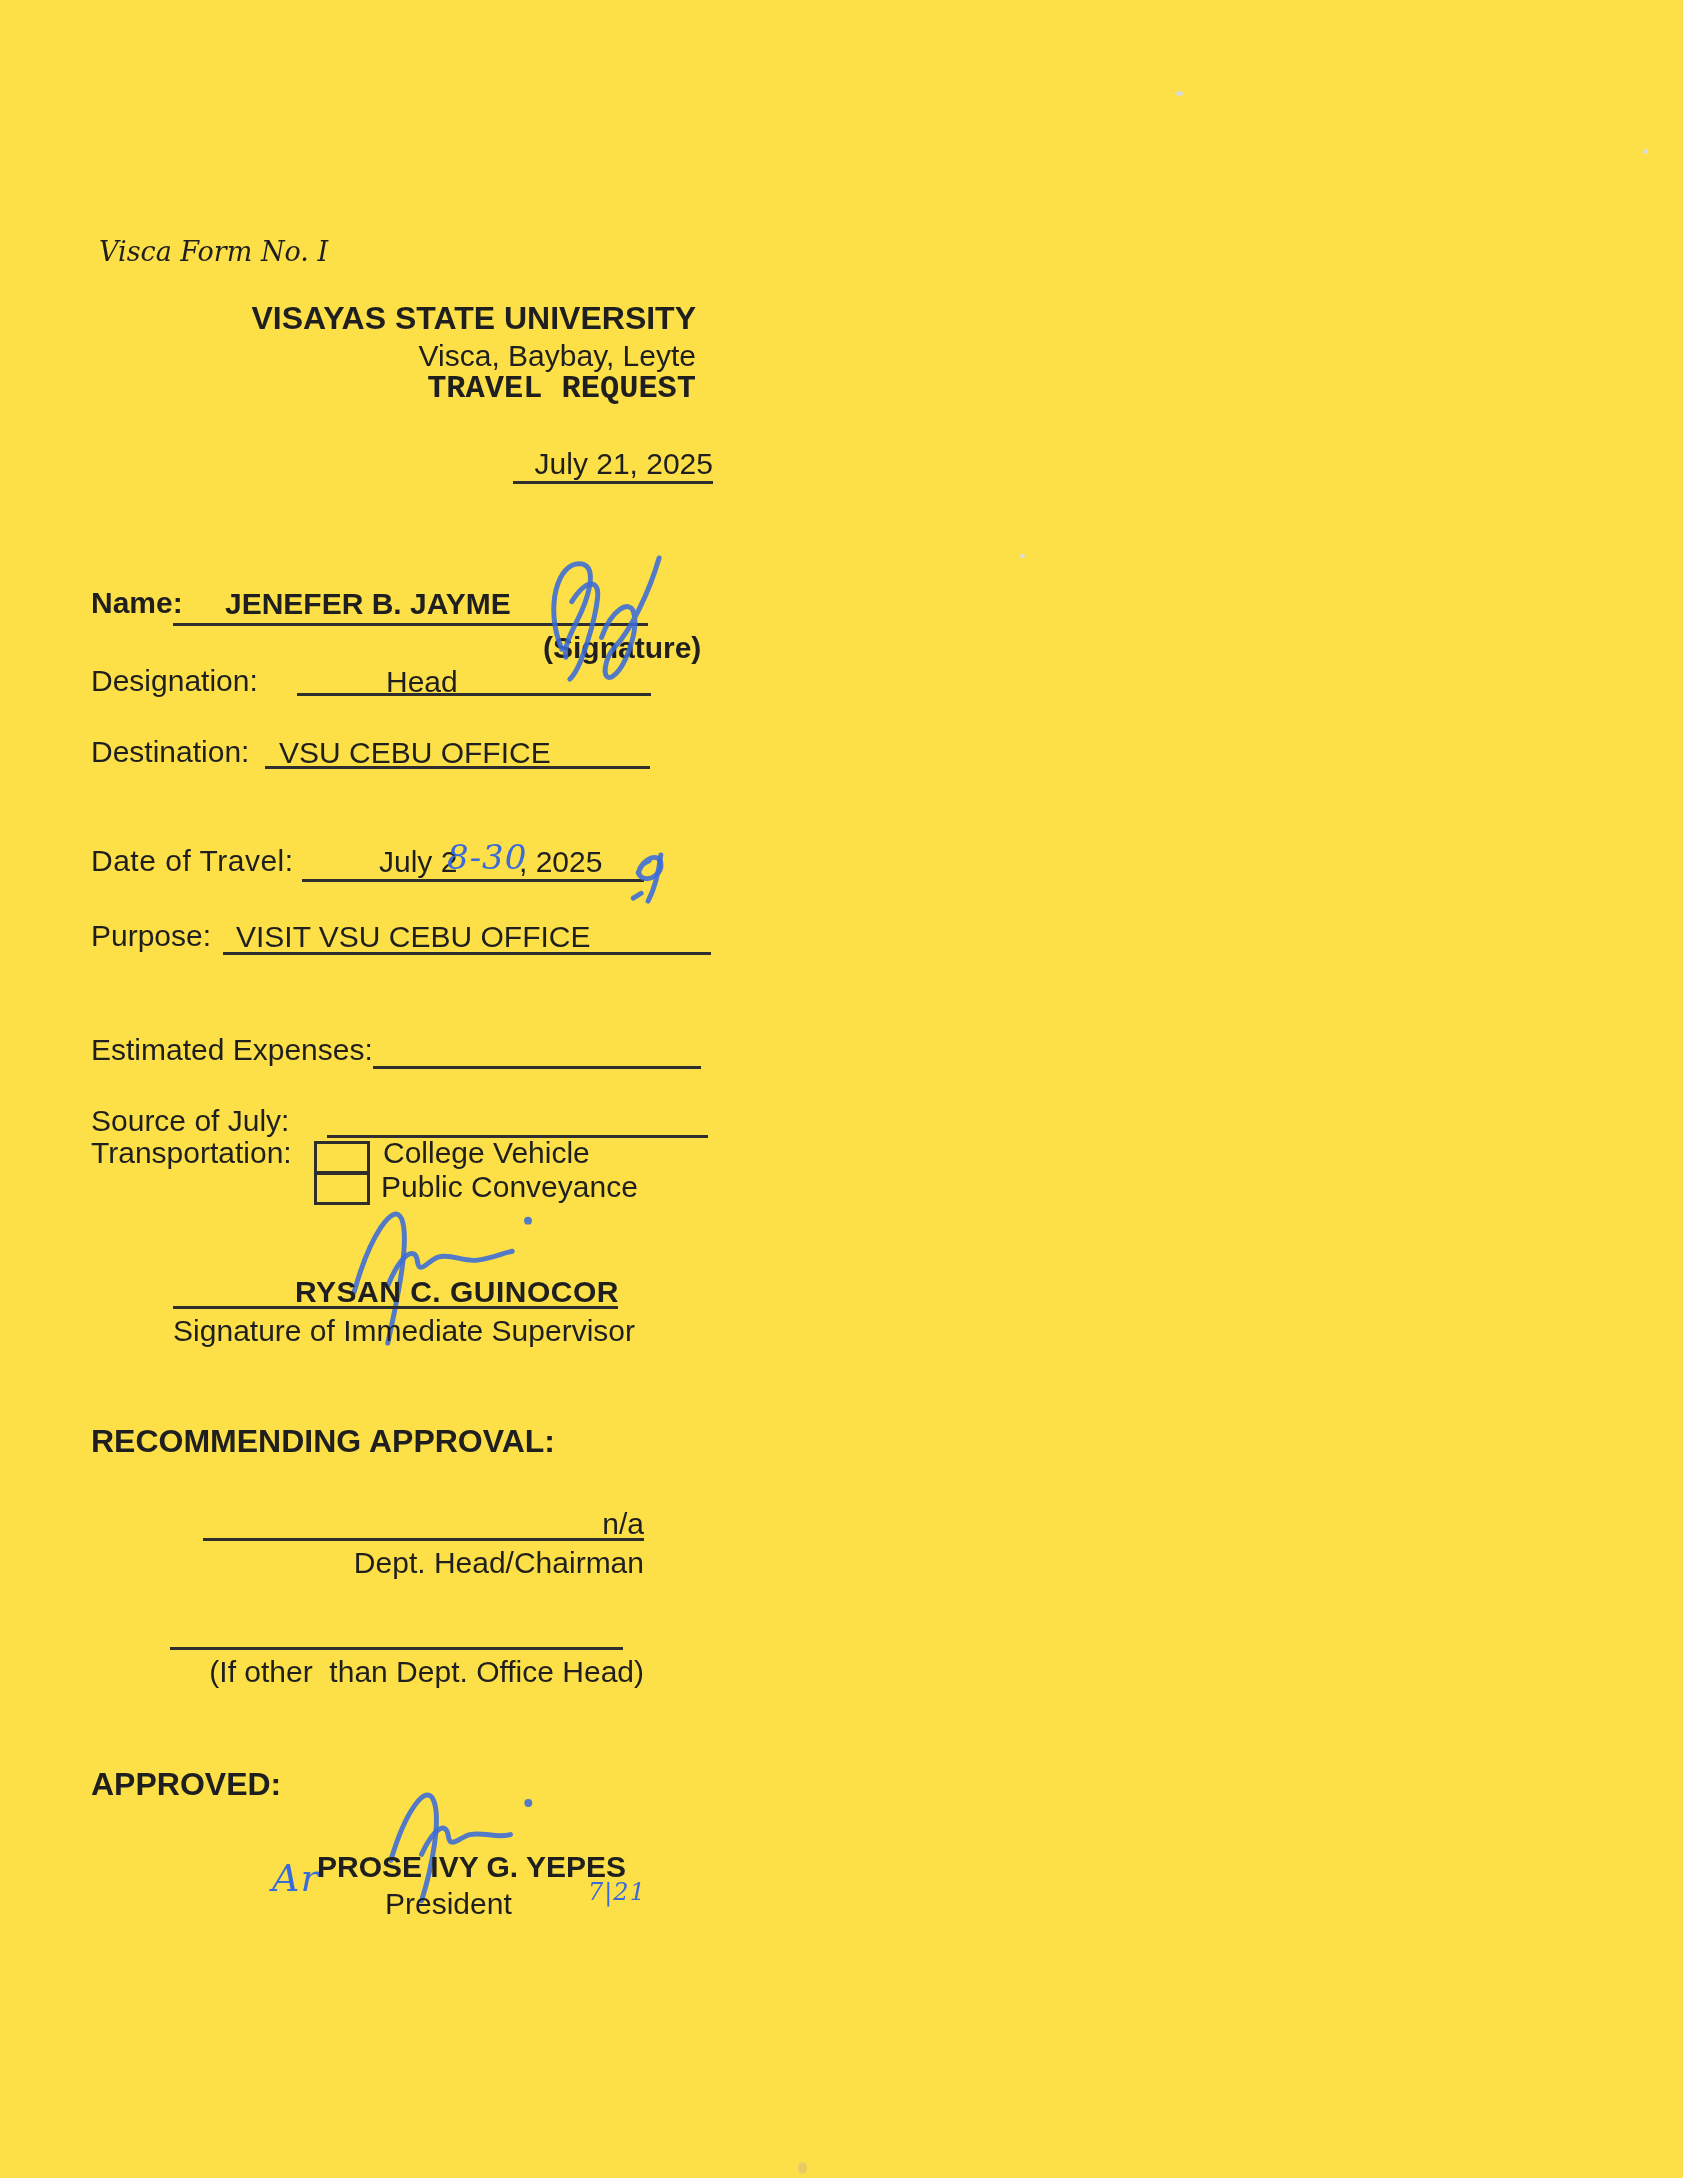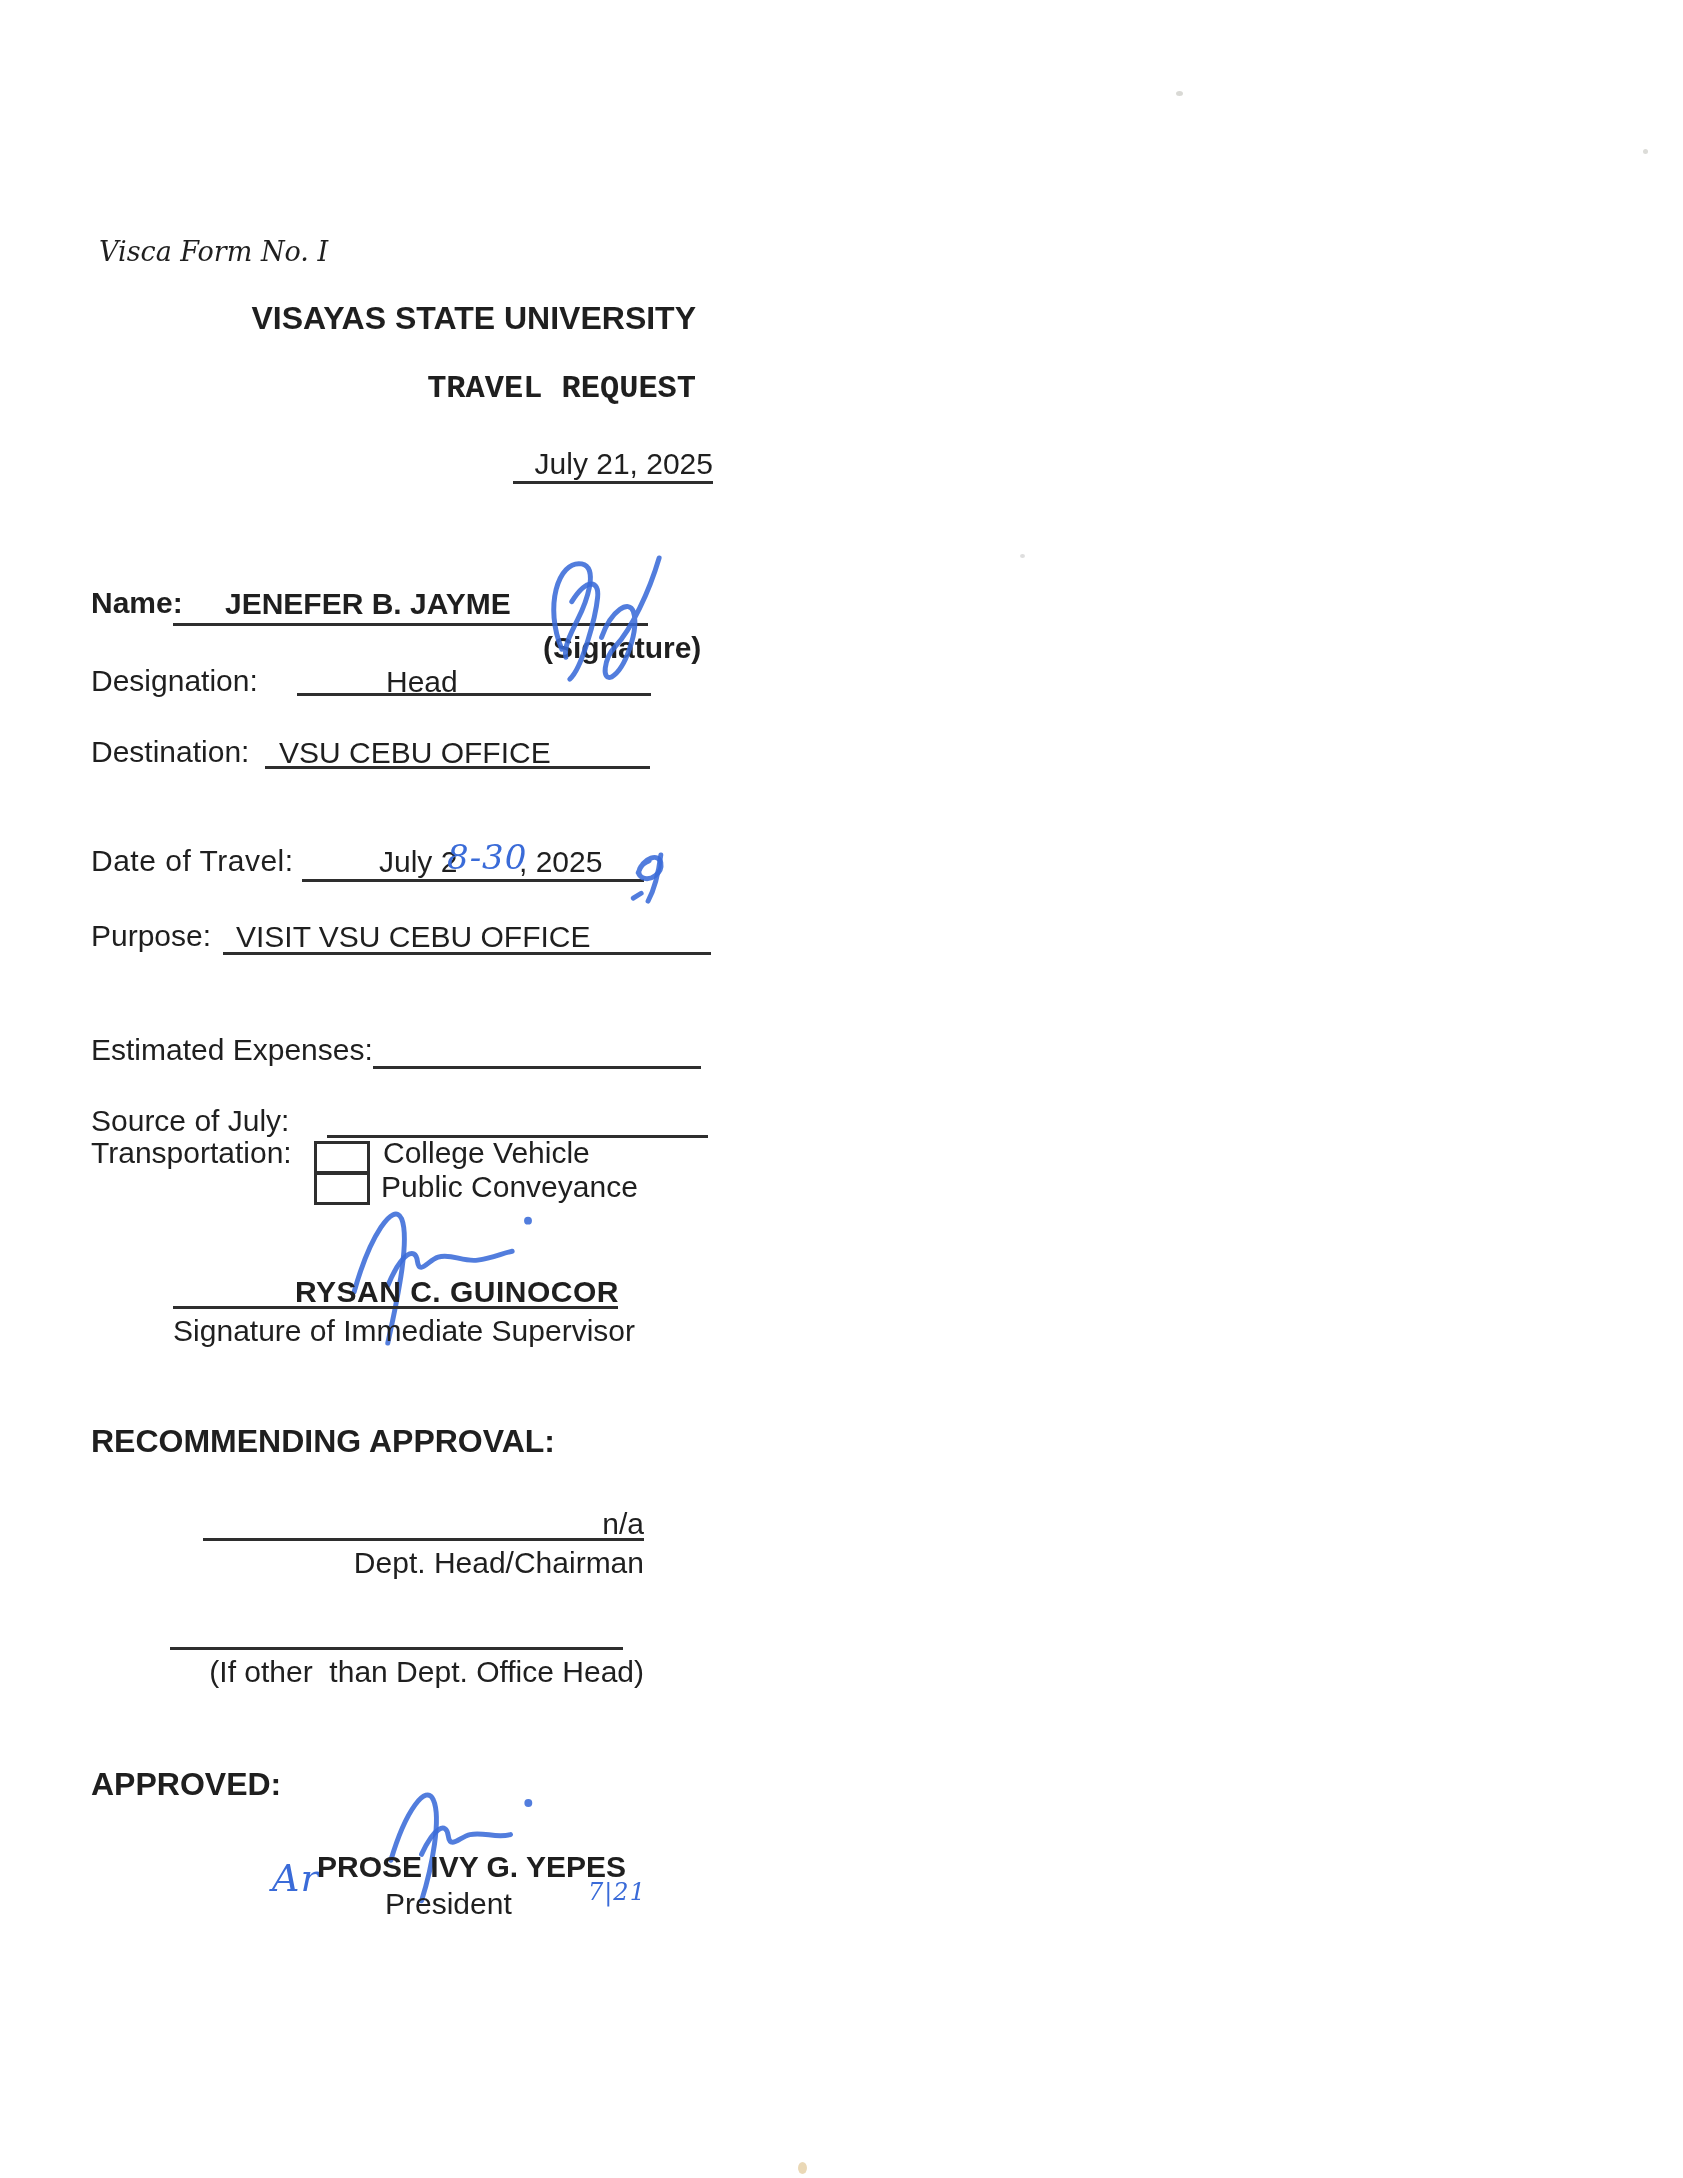--- a/index.html
+++ b/index.html
@@ -1,18 +1,18 @@
 <!DOCTYPE html>
 <html><head>
 <meta charset="utf-8">
 <style>
   html,body{margin:0;padding:0;background:#e9e9e9;}
   .page{
     position:relative;width:1683px;height:2178px;margin:0 auto;
-    background:#ffffff;overflow:hidden;
+    background:#fde047;overflow:hidden;
     font-family:"Liberation Sans", sans-serif;color:#1f1f1f;
   }
   .t{position:absolute;font-size:30px;line-height:1.15;white-space:pre;}
   .b{font-weight:bold;}
   .ctr{text-align:right;}
   .rule{position:absolute;border-bottom:3px solid #2e2e2e;height:0;}
   .script{font-family:"DejaVu Serif", serif;font-style:italic;}
   .hand{font-family:"DejaVu Serif", serif;font-style:italic;color:#3a6bd8;letter-spacing:1px;}
   .cb{position:absolute;width:50px;height:27px;border:3px solid #2e2e2e;background:transparent;}
   .sig{position:absolute;}
@@ -21,20 +21,21 @@
   .speck{position:absolute;border-radius:50%;}
 </style>
 </head>
 <body>
 
 <div class="page">
 
   <div class="t script" style="left:99px;top:236px;font-size:27px;">Visca Form No. I</div>
 
   <div class="t b ctr" style="left:102px;top:300px;width:594px;font-size:32px;">VISAYAS STATE UNIVERSITY</div>
+  <div class="t ctr" style="left:102px;top:339px;width:594px;">Visca, Baybay, Leyte</div>
   <div class="t b ctr" style="left:102px;top:371px;width:594px;font-size:32px;font-family:Liberation Mono, monospace;">TRAVEL REQUEST</div>
 
   <div class="t ctr" style="left:513px;top:447px;width:200px;">July 21, 2025</div>
   <div class="rule" style="left:513px;top:481px;width:200px;"></div>
 
   <div class="t b" style="left:91px;top:586px;">Name:</div>
   <div class="t b" style="left:225px;top:587px;">JENEFER B. JAYME</div>
   <div class="rule" style="left:173px;top:623px;width:475px;"></div>
   <div class="t b" style="left:543px;top:631px;">(Signature)</div>
 

